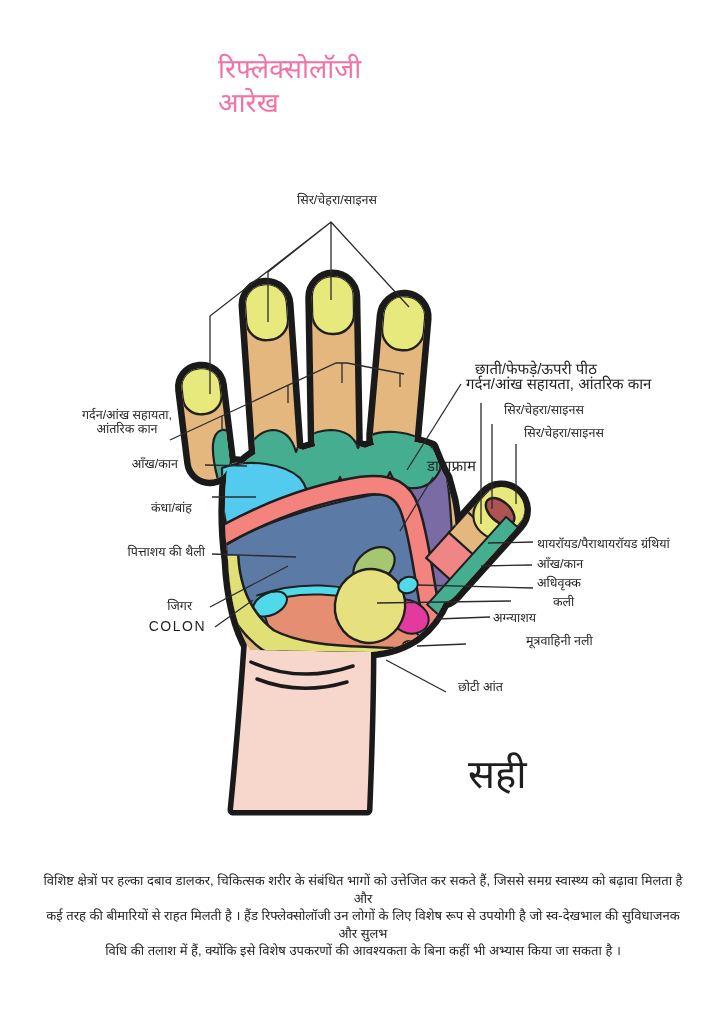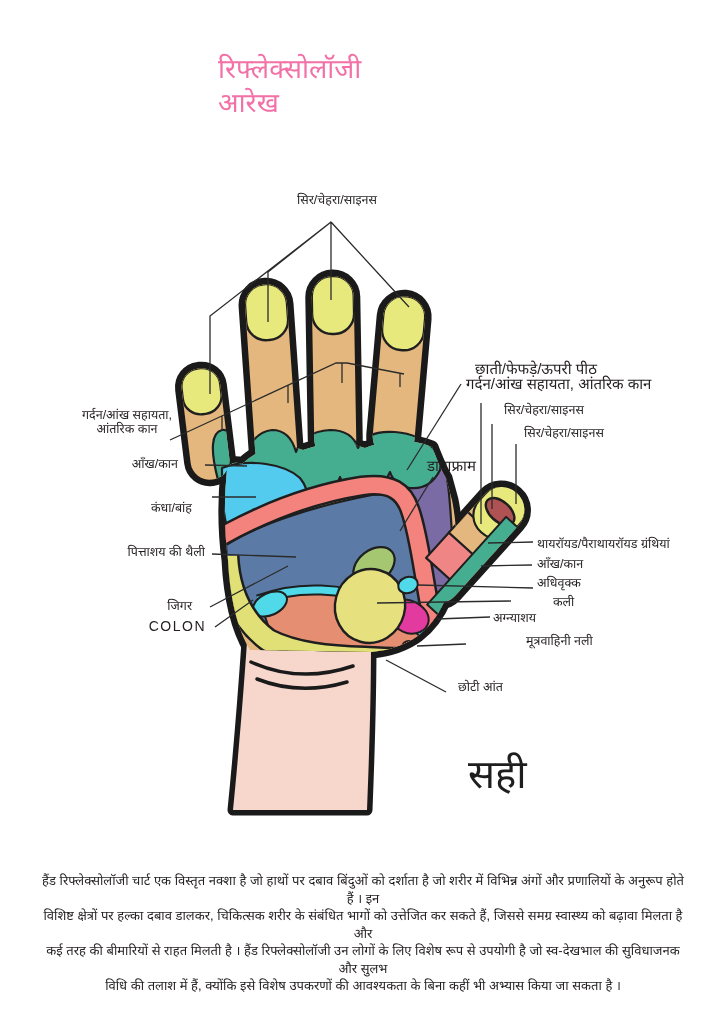--- a/index.html
+++ b/index.html
@@ -155,19 +155,18 @@
   <div class="lbl" style="left:537px;top:557px;">आँख/कान</div>
   <div class="lbl" style="left:537px;top:576px;">अधिवृक्क</div>
   <div class="lbl" style="left:515px;top:595px;margin-left:38px;">कली</div>
   <div class="lbl" style="left:493px;top:611px;">अग्न्याशय</div>
   <div class="lbl" style="left:484px;top:634px;margin-left:42px;">मूत्रवाहिनी नली</div>
   <div class="lbl" style="left:458px;top:680px;">छोटी आंत</div>
 
   <div id="verdict">सही</div>
 
   <div id="description">
-    <span>हैंड रिफ्लेक्सोलॉजी चार्ट एक विस्तृत नक्शा है जो हाथों पर दबाव बिंदुओं को दर्शाता है जो शरीर में विभिन्न अंगों और प्रणालियों के अनुरूप होते हैं । इन</span>
     <span>विशिष्ट क्षेत्रों पर हल्का दबाव डालकर, चिकित्सक शरीर के संबंधित भागों को उत्तेजित कर सकते हैं, जिससे समग्र स्वास्थ्य को बढ़ावा मिलता है और</span>
     <span>कई तरह की बीमारियों से राहत मिलती है ।  हैंड रिफ्लेक्सोलॉजी उन लोगों के लिए विशेष रूप से उपयोगी है जो स्व-देखभाल की सुविधाजनक और सुलभ</span>
     <span>विधि की तलाश में हैं, क्योंकि इसे विशेष उपकरणों की आवश्यकता के बिना कहीं भी अभ्यास किया जा सकता है ।</span>
   </div>
 
 </div>
 
 </body></html>

